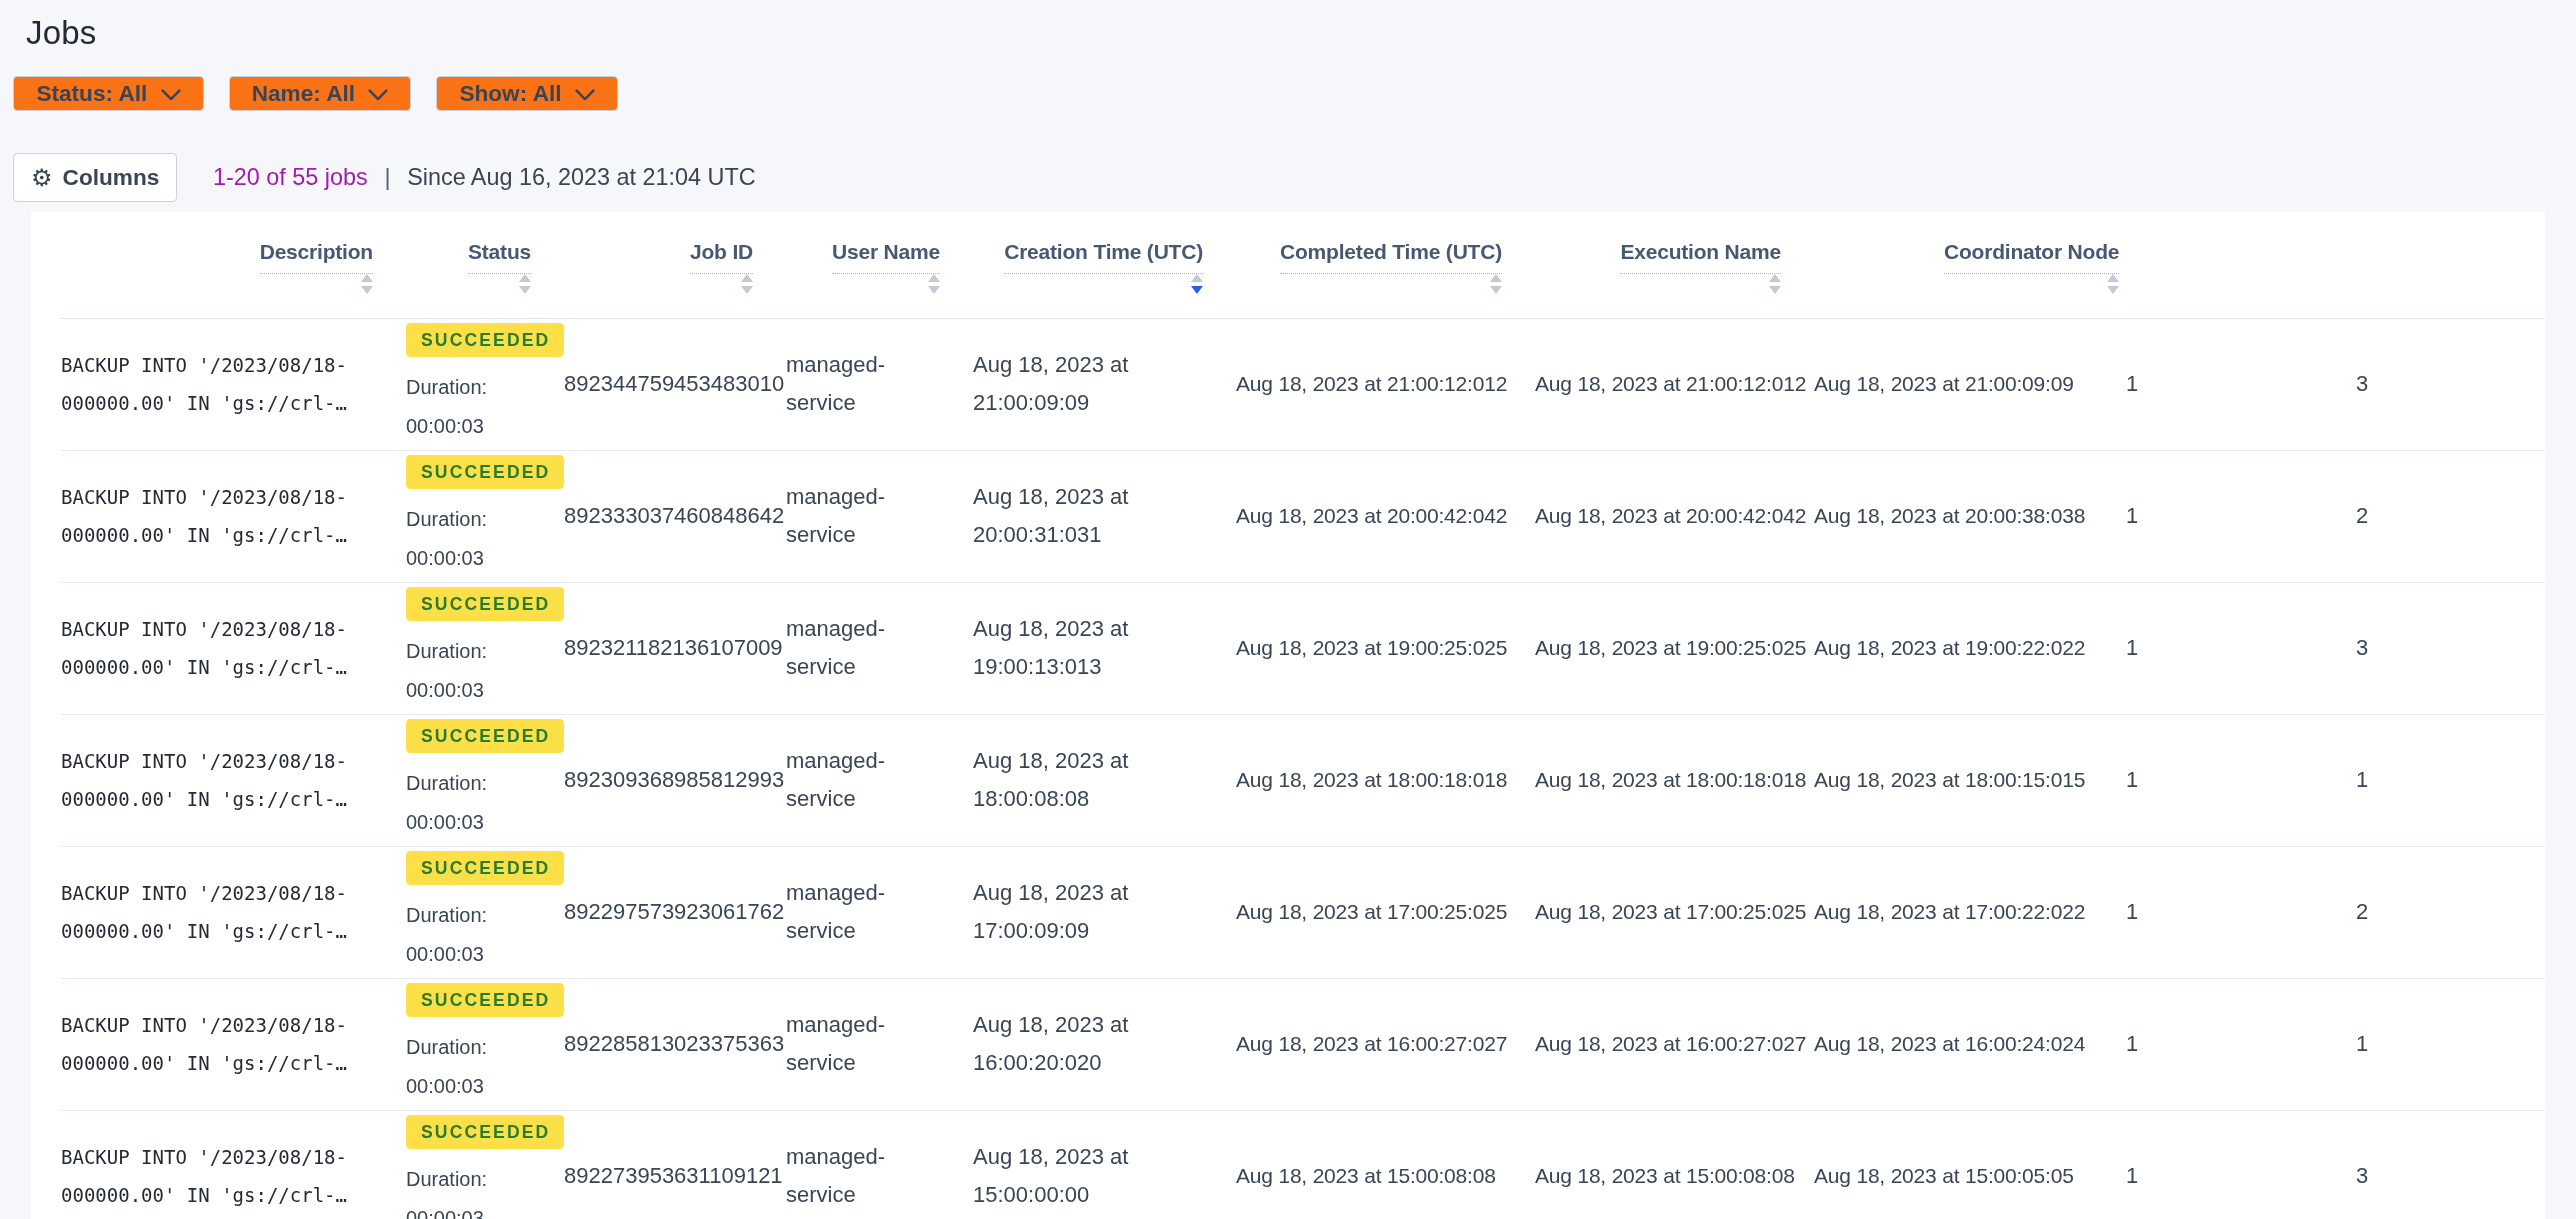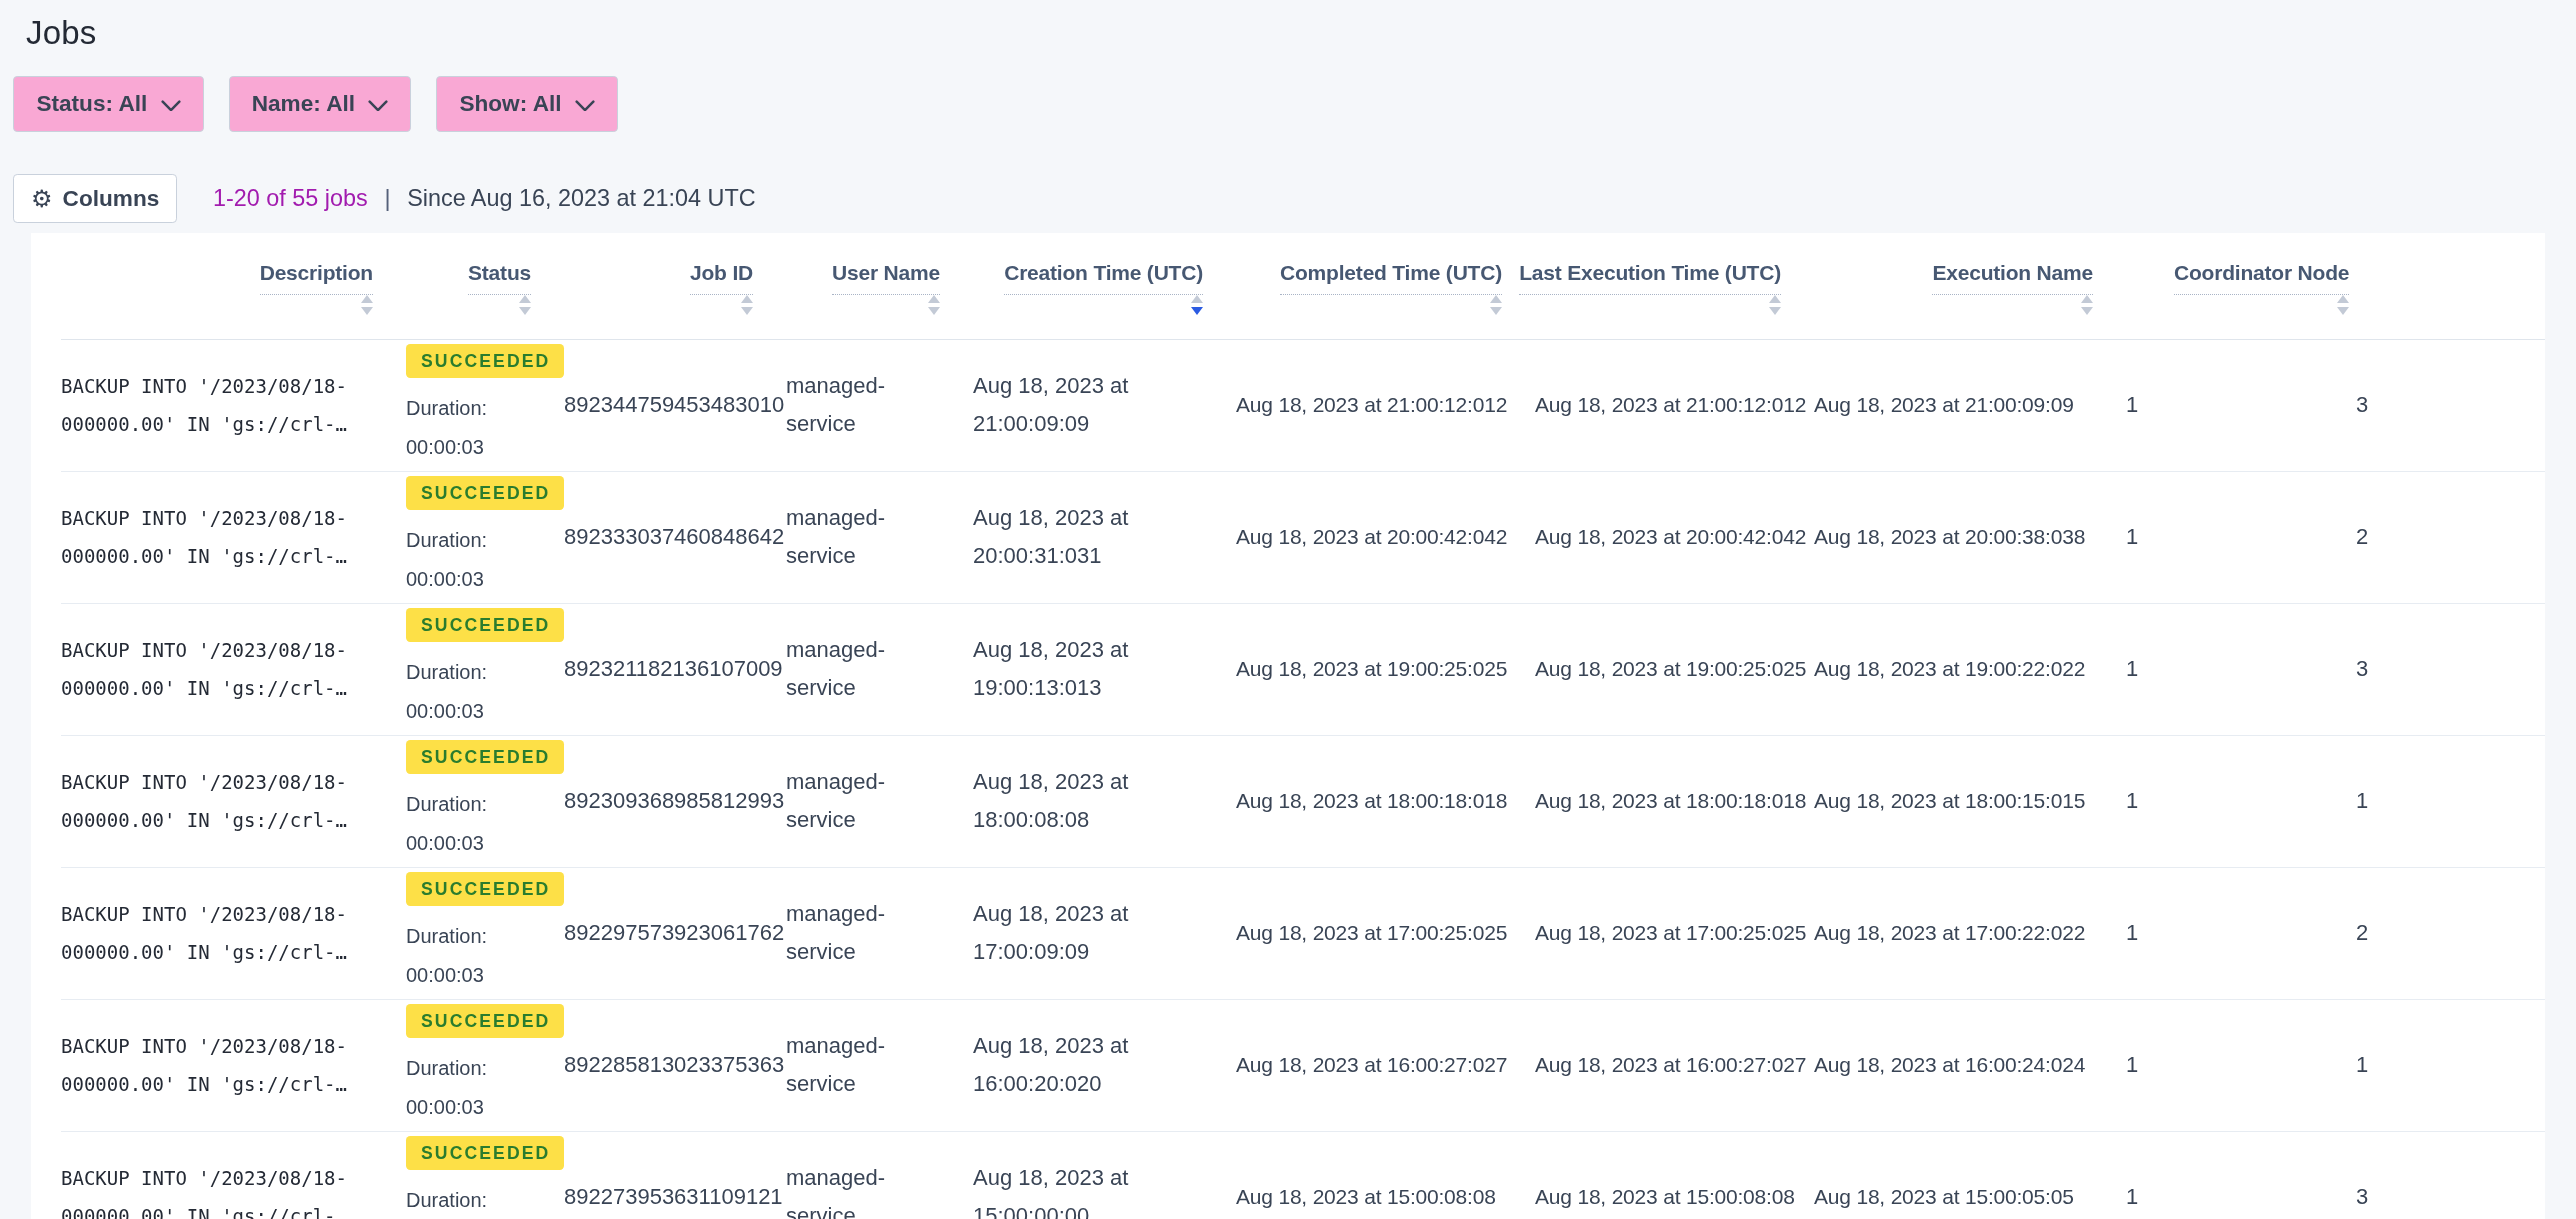--- a/index.html
+++ b/index.html
@@ -14,22 +14,22 @@
   }
   .page-title {
     margin: 13.4px 0 0 26px;
     font-size: 33px; line-height: 1.2; font-weight: 400;
     color: #242a35; letter-spacing: 0.2px;
   }
   
   .filters { display: flex; gap: 25px; margin: 23.4px 0 0 13.4px; }
   .filter-btn {
     display: inline-flex; align-items: center; gap: 13.4px;
-    background: #f9a8d4; border: 0.8px solid #c9d1dc; border-radius: 4.2px;
-    padding: 0 22px; height: 56px;
+    background: #f97316; border: 0.8px solid #c9d1dc; border-radius: 4.2px;
+    padding: 0 22px; height: 35px;
     font-size: 22.6px; font-weight: 700; color: #394455;
     cursor: pointer;
   }
   .chev { display: inline-flex; margin-top: 2.5px; }
   
   .toolbar { display: flex; align-items: center; margin: 42px 0 0 13.4px; }
   .columns-btn {
     display: inline-flex; align-items: center; gap: 10px;
     background: #ffffff; border: 0.8px solid #c9d1dc; border-radius: 4.2px;
     padding: 0 16.7px; height: 49px;
@@ -172,27 +172,20 @@
     </span>
   </div>
       <div class="th">
     <span class="hlabel">Completed Time (UTC)</span>
     <span class="sort">
       <span class="tri up"></span>
       <span class="tri down"></span>
     </span>
   </div>
       <div class="th">
-    <span class="hlabel">Last Execution Time (UTC)</span>
-    <span class="sort">
-      <span class="tri up"></span>
-      <span class="tri down"></span>
-    </span>
-  </div>
-      <div class="th">
     <span class="hlabel">Execution Name</span>
     <span class="sort">
       <span class="tri up"></span>
       <span class="tri down"></span>
     </span>
   </div>
       <div class="th">
     <span class="hlabel">Coordinator Node</span>
     <span class="sort">
       <span class="tri up"></span>

